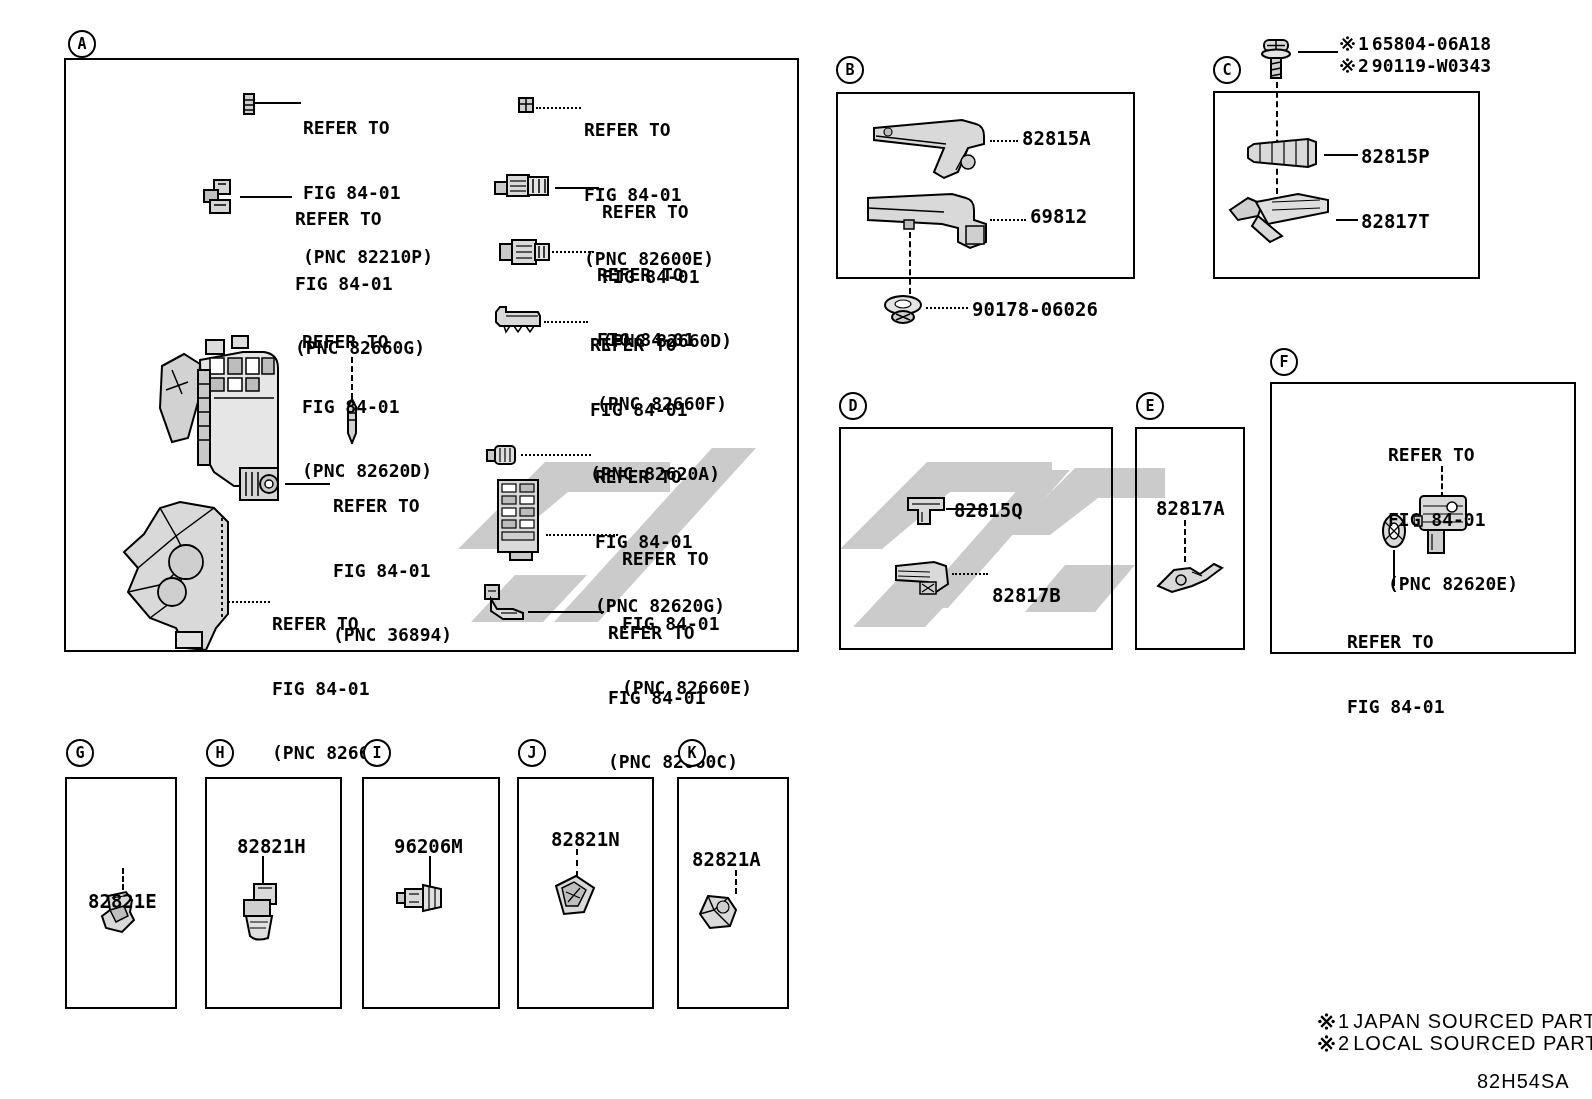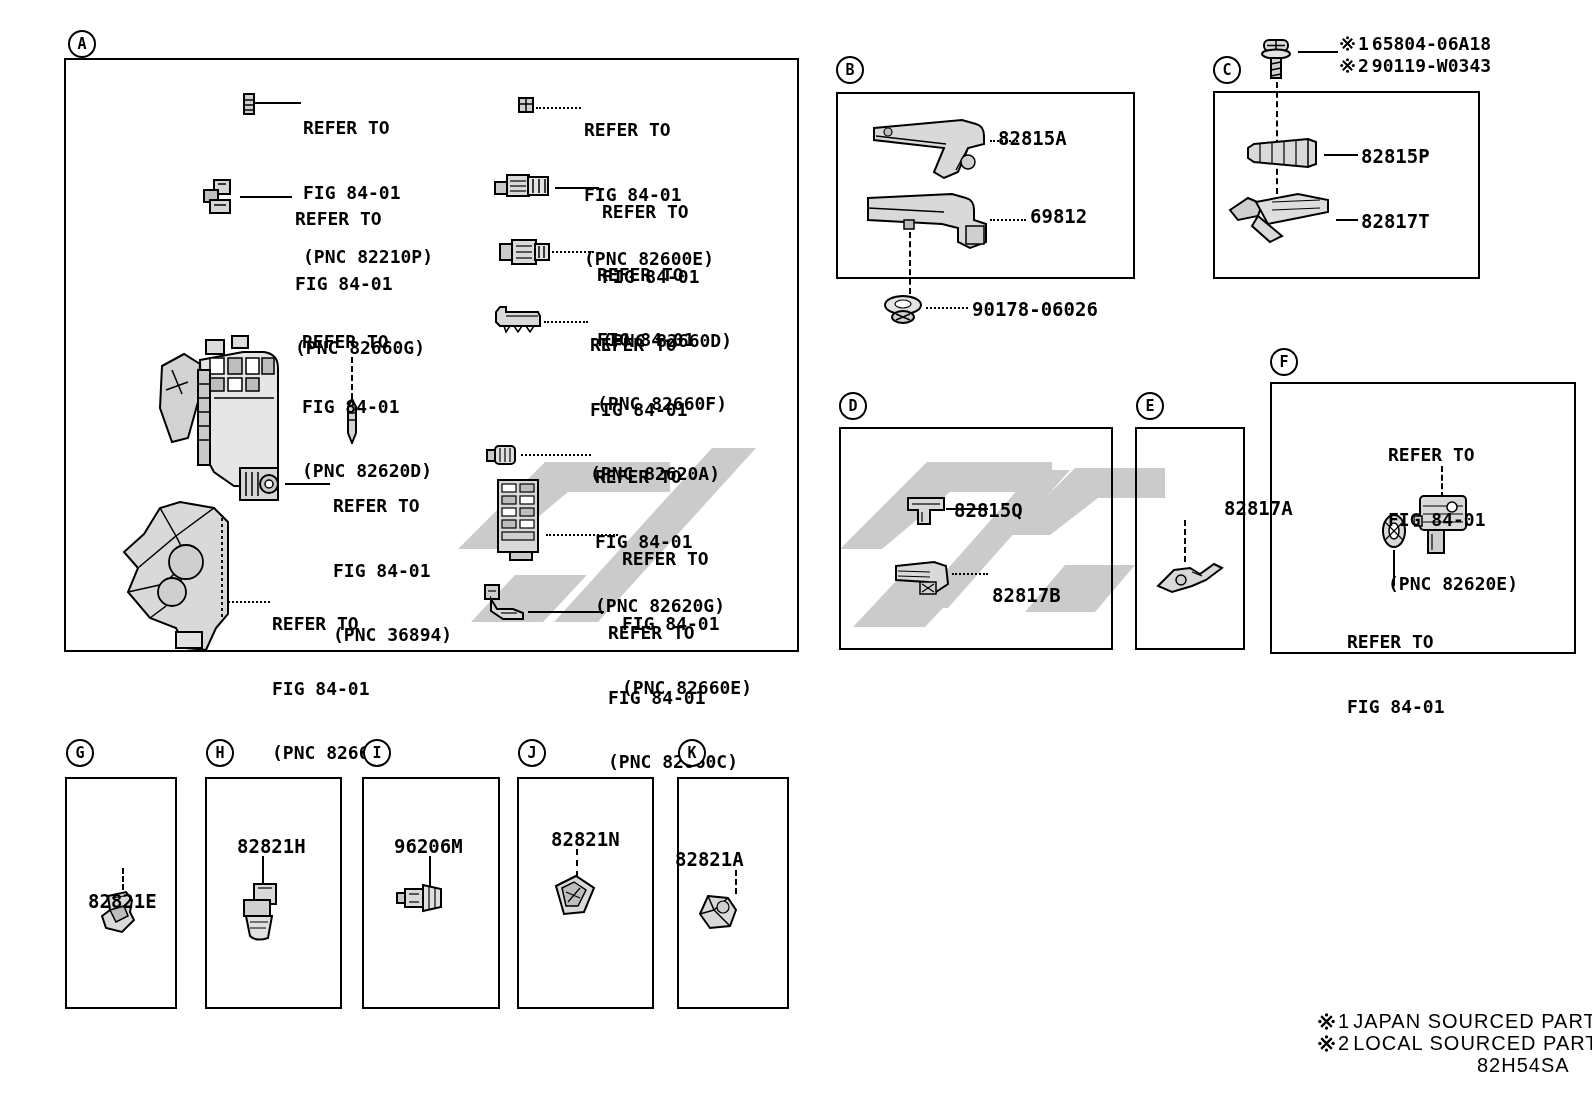--- a/index.html
+++ b/index.html
@@ -13,21 +13,21 @@
        white-space:pre;z-index:3;}
   .pn{position:absolute;font:700 19px "DejaVu Sans Mono",monospace;white-space:pre;z-index:3;}
   .pncode{position:absolute;font:700 18px "DejaVu Sans Mono",monospace;white-space:pre;z-index:3;
           display:flex;align-items:center;gap:3px;}
   .lh{position:absolute;height:0;border-top:2px solid #000;z-index:2;}
   .lh.dot{border-top-style:dotted;}
   .lv{position:absolute;width:0;border-left:2px solid #000;z-index:2;}
   .lv.dash{border-left-style:dashed;}
   .note{position:absolute;font:400 20px "Liberation Sans",sans-serif;letter-spacing:1px;
         white-space:pre;z-index:3;display:flex;align-items:center;gap:3px;}
-  .code{position:absolute;font:400 20px "Liberation Sans",sans-serif;letter-spacing:1px;z-index:3;}
+  .code{position:absolute;font:400 20px "Liberation Sans",sans-serif;letter-spacing:1px;z-index:3;margin-top:16px;}
   svg.part{position:absolute;z-index:2;}
   #wm{position:absolute;left:0;top:0;z-index:0;}
   .kome{display:inline-block;flex:0 0 auto;}
 </style>
 </head>
 <body>
 
 <div id="canvas">
 
   <svg id="wm" width="1592" height="1099">
@@ -254,21 +254,21 @@
     <div class="box" style="left:836px;top:92px;width:295px;height:183px"></div>
 
     <svg class="part" style="left:872px;top:114px" width="122" height="70" viewBox="0 0 122 70">
       <path d="M2 14 L90 6 L104 10 Q112 12 112 22 L112 30 L96 34 L86 58 L72 64 L62 58 L72 34 L2 26 Z" fill="#d9d9d9" stroke="#000" stroke-width="2"></path>
       <path d="M4 22 L74 30" fill="none" stroke="#000" stroke-width="1.5"></path>
       <path d="M96 34 L84 56" fill="none" stroke="#000" stroke-width="1.5"></path>
       <circle cx="16" cy="18" r="4" fill="#bdbdbd" stroke="#000" stroke-width="1.2"></circle>
       <circle cx="96" cy="48" r="7" fill="#cfcfcf" stroke="#000" stroke-width="1.5"></circle>
     </svg>
     <div class="lh dot" style="left:990px;top:140px;width:28px"></div>
-    <div class="pn" style="left:998px;top:127px">82815A</div>
+    <div class="pn" style="left:1022px;top:127px">82815A</div>
 
     <svg class="part" style="left:866px;top:190px" width="128" height="68" viewBox="0 0 128 68">
       <path d="M2 8 L86 4 L100 8 Q108 10 108 20 L108 30 L120 34 L120 52 L104 58 L92 52 L92 38 L76 34 L2 30 Z" fill="#d9d9d9" stroke="#000" stroke-width="2"></path>
       <path d="M2 18 L78 22" fill="none" stroke="#000" stroke-width="1.5"></path>
       <rect x="100" y="36" width="18" height="18" fill="#cfcfcf" stroke="#000" stroke-width="1.5"></rect>
       <rect x="38" y="30" width="10" height="9" fill="#bdbdbd" stroke="#000" stroke-width="1.5"></rect>
     </svg>
     <div class="lh dot" style="left:990px;top:219px;width:36px"></div>
     <div class="pn" style="left:1030px;top:205px">69812</div>
 
@@ -366,21 +366,21 @@
     </svg>
     <div class="lh dot" style="left:952px;top:573px;width:36px"></div>
     <div class="pn" style="left:992px;top:584px">82817B</div>
   </div>
 
   <div>
     <div class="circ" style="left:1136px;top:392px">
         <span>E</span>
       </div>
     <div class="box" style="left:1135px;top:427px;width:106px;height:219px"></div>
-    <div class="pn" style="left:1224px;top:497px">82817A</div>
+    <div class="pn" style="left:1156px;top:497px">82817A</div>
     <div class="lv dash" style="left:1184px;top:520px;height:42px"></div>
     <svg class="part" style="left:1156px;top:556px" width="70" height="40" viewBox="0 0 70 40">
       <path d="M2 30 L18 14 L34 12 L44 18 L58 8 L66 12 L50 24 L36 30 L16 36 Z" fill="#d9d9d9" stroke="#000" stroke-width="2"></path>
       <circle cx="25" cy="24" r="5" fill="#cfcfcf" stroke="#000" stroke-width="1.5"></circle>
       <line x1="36" y1="16" x2="46" y2="20" stroke="#000" stroke-width="1.2"></line>
     </svg>
   </div>
 
   <div>
     <div class="circ" style="left:1270px;top:348px">
@@ -477,21 +477,21 @@
       <path d="M12 14 L24 8 L36 16 L28 32 L16 32 Z" fill="#bdbdbd" stroke="#000" stroke-width="1.5"></path>
       <path d="M16 18 L30 24 M30 14 L18 28" stroke="#000" stroke-width="1.2"></path>
     </svg>
   </div>
 
   <div>
     <div class="circ" style="left:678px;top:739px">
         <span>K</span>
       </div>
     <div class="box" style="left:677px;top:777px;width:108px;height:228px"></div>
-    <div class="pn" style="left:675px;top:848px">82821A</div>
+    <div class="pn" style="left:692px;top:848px">82821A</div>
     <div class="lv dash" style="left:735px;top:870px;height:24px"></div>
     <svg class="part" style="left:696px;top:892px" width="44" height="42" viewBox="0 0 44 42">
       <path d="M12 4 L32 6 L40 18 L34 34 L14 36 L4 22 Z" fill="#d9d9d9" stroke="#000" stroke-width="2"></path>
       <path d="M12 4 L18 18 L4 22 M18 18 L34 34 M18 18 L32 6" fill="none" stroke="#000" stroke-width="1.5"></path>
       <circle cx="27" cy="15" r="6" fill="#cfcfcf" stroke="#000" stroke-width="1.2"></circle>
     </svg>
   </div>
 
   <div class="note" style="left:1318px;top:1010px">
     <svg class="kome" width="17" height="17" viewBox="0 0 16 16">

